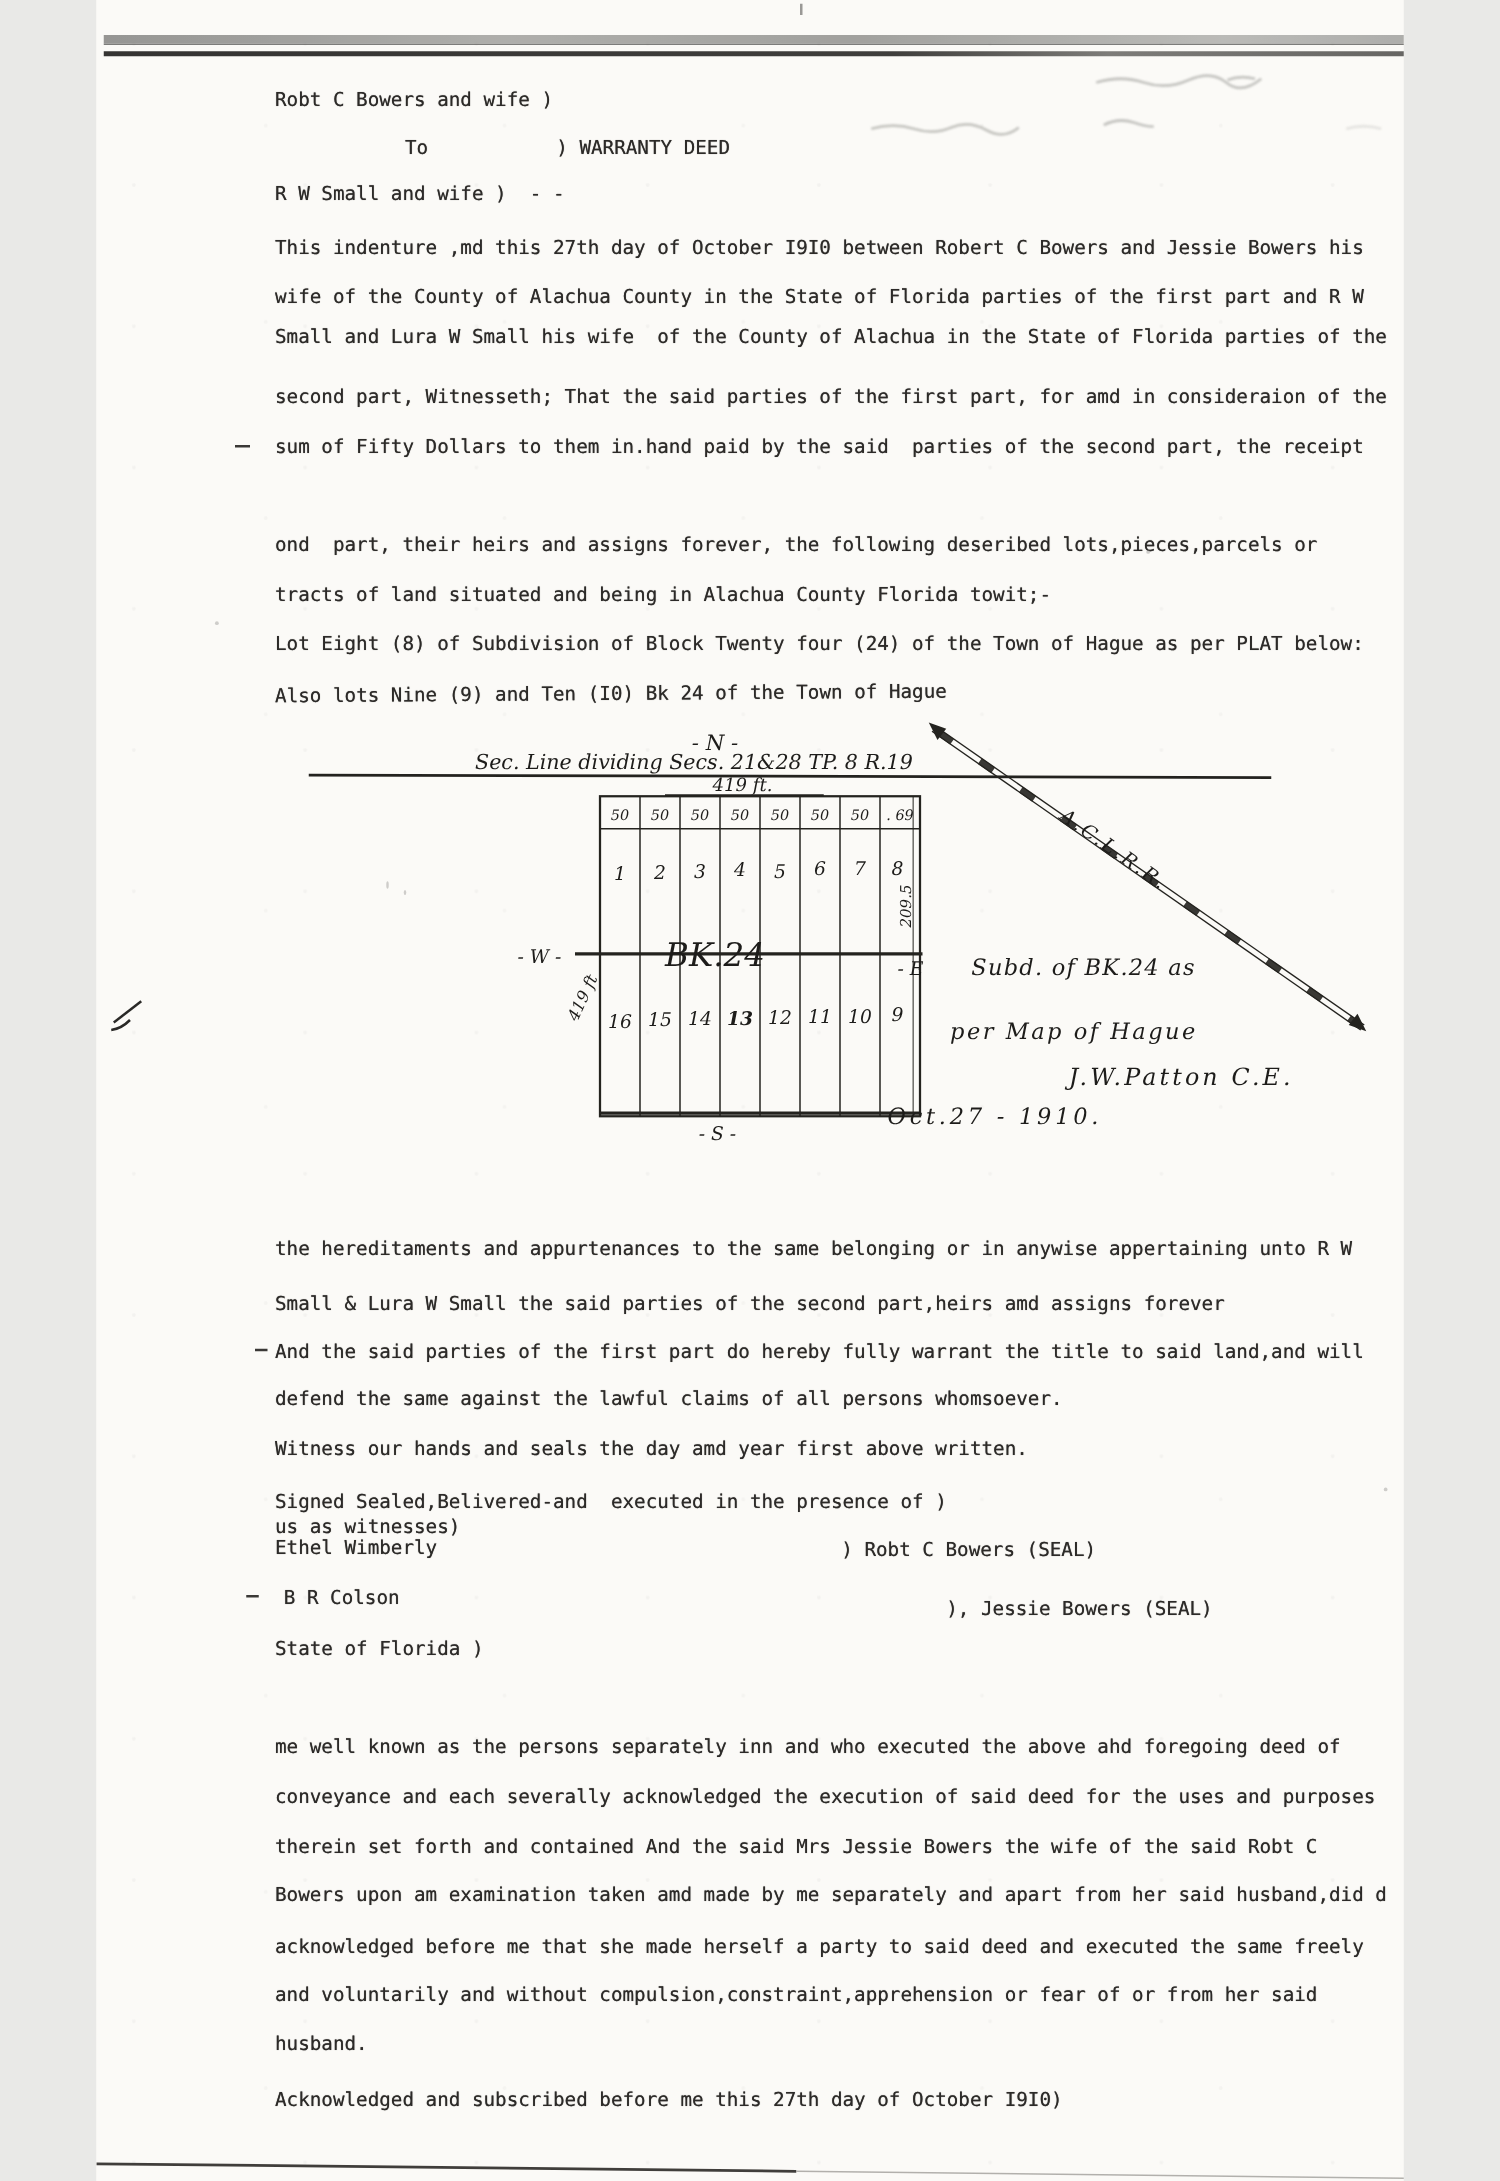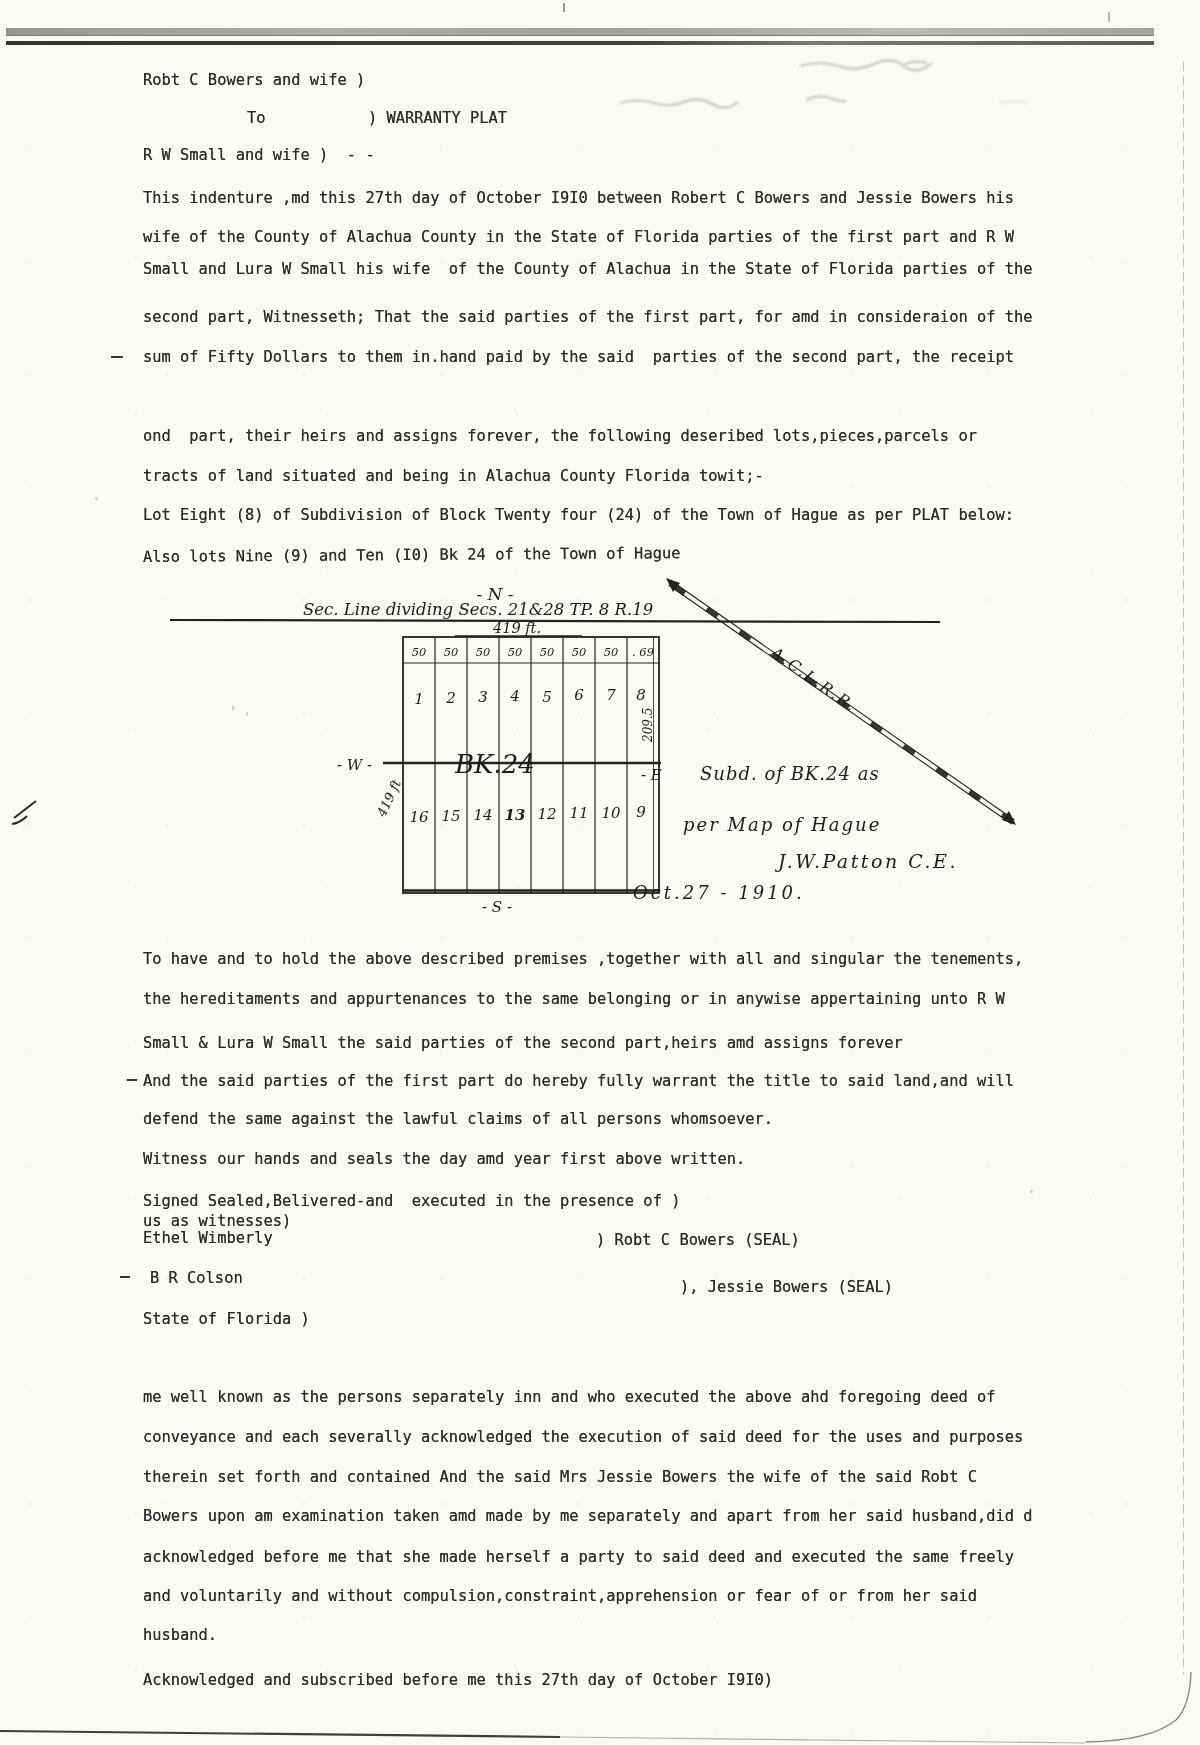--- a/index.html
+++ b/index.html
@@ -1,17 +1,17 @@
 <!DOCTYPE html>
 <html><head>
 <meta charset="utf-8">
 <style>
   html,body{margin:0;padding:0;background:#e9e9e7;}
   .page{
-    position:relative; width:1200px; height:1745px; margin:0 auto;
+    position:relative; width:1046px; height:1745px; margin:0 auto;
     background:#fbfaf7;
     background-image:
       radial-gradient(circle at 22% 31%, rgba(120,120,118,.06) 0 1px, transparent 2px),
       radial-gradient(circle at 71% 64%, rgba(120,120,118,.05) 0 1px, transparent 2px);
     background-size:137px 113px, 191px 157px;
     overflow:hidden;
     font-family:"DejaVu Sans Mono", monospace;
   }
   .tw{
     position:absolute; left:143px; white-space:pre;
@@ -50,21 +50,21 @@
       <path d="M800,66 q20,-6 38,0 t36,-2 t30,2 t28,-3"></path>
       <path d="M620,103 q18,-5 34,0 t30,-1 t28,2 t26,-2"></path>
       <path d="M806,100 q12,-6 24,-2 t16,3"></path>
       <path d="M905,64 q10,-4 22,-1"></path>
       <path d="M1000,103 q14,-4 28,0" opacity=".4"></path>
     </g>
   </svg>
 
   <div class="tw" style="top:70px">Robt C Bowers and wife )</div>
   <div class="tw" style="top:108px;left:247px">To</div>
-  <div class="tw" style="top:108px;left:368px">) WARRANTY PLAT</div>
+  <div class="tw" style="top:108px;left:368px">) WARRANTY DEED</div>
   <div class="tw" style="top:145px">R W Small and wife )  - -</div>
 
   <div class="tw" style="top:188px">This indenture ,md this 27th day of October I9I0 between Robert C Bowers and Jessie Bowers his</div>
   <div class="tw" style="top:227px">wife of the County of Alachua County in the State of Florida parties of the first part and R W</div>
   <div class="tw" style="top:259px">Small and Lura W Small his wife  of the County of Alachua in the State of Florida parties of the</div>
   <div class="tw" style="top:307px">second part, Witnesseth; That the said parties of the first part, for amd in consideraion of the</div>
   <div class="tw" style="top:347px">sum of Fifty Dollars to them in.hand paid by the said  parties of the second part, the receipt</div>
   <div class="tw" style="top:426px">ond  part, their heirs and assigns forever, the following deseribed lots,pieces,parcels or</div>
   <div class="tw" style="top:466px">tracts of land situated and being in Alachua County Florida towit;-</div>
   <div class="tw" style="top:505px">Lot Eight (8) of Subdivision of Block Twenty four (24) of the Town of Hague as per PLAT below:</div>
@@ -161,21 +161,20 @@
       <polygon points="1016,825 1002,820 1009,811" fill="#24231f"></polygon>
     </g>
     <text class="hw" font-size="15.5" letter-spacing="2" transform="translate(770,655) rotate(35)">A.C.L.R.R.</text>
 
     <g stroke="#2a2927" stroke-width="2" fill="none">
       <path d="M14,818 L36,801"></path>
       <path d="M12,824 q8,-1 15,-8"></path>
     </g>
   </svg>
 
-  <div class="tw" style="top:949px">To have and to hold the above described premises ,together with all and singular the tenements,</div>
   <div class="tw" style="top:989px">the hereditaments and appurtenances to the same belonging or in anywise appertaining unto R W</div>
   <div class="tw" style="top:1033px">Small &amp; Lura W Small the said parties of the second part,heirs amd assigns forever</div>
   <div class="tw" style="top:1071px">And the said parties of the first part do hereby fully warrant the title to said land,and will</div>
   <div class="tw" style="top:1109px">defend the same against the lawful claims of all persons whomsoever.</div>
 
   <div class="tw" style="top:1191px">Signed Sealed,Belivered-and  executed in the presence of )</div>
   <div class="tw" style="top:1149px">Witness our hands and seals the day amd year first above written.</div>
   <div class="tw" style="top:1211px">us as witnesses)</div>
   <div class="tw" style="top:1228px">Ethel Wimberly</div>
   <div class="tw" style="top:1230px;left:596px">) Robt C Bowers (SEAL)</div>

